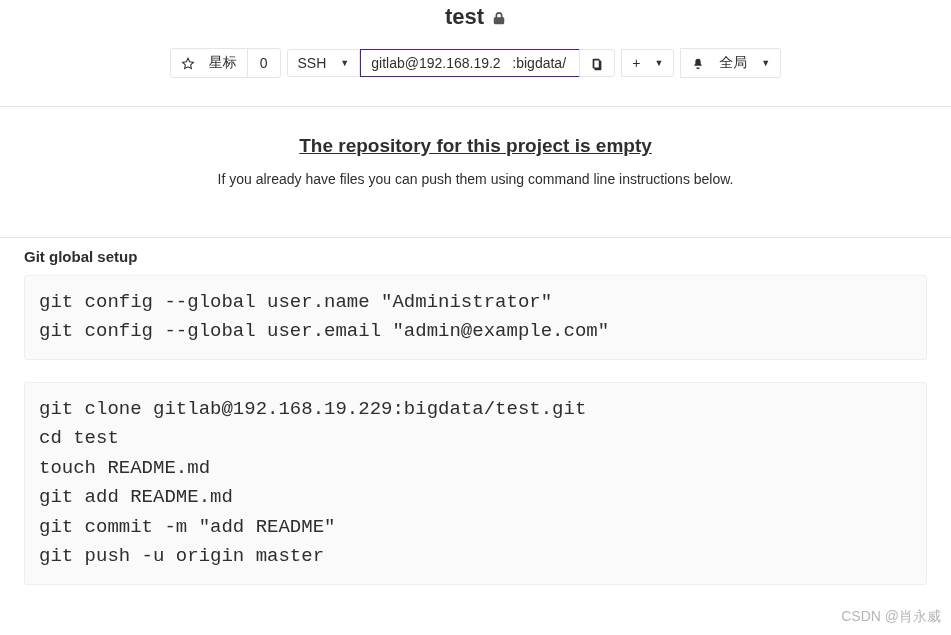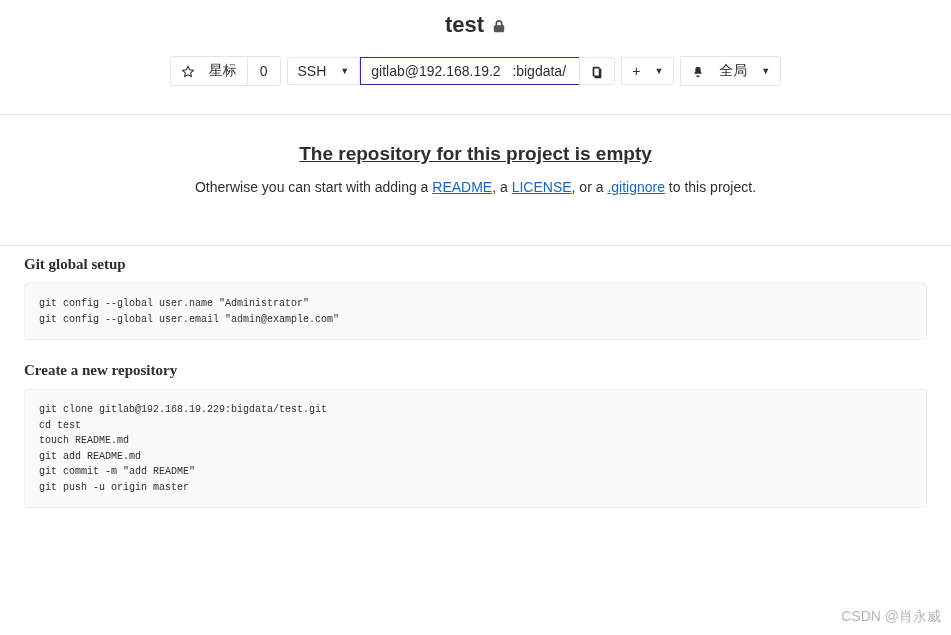--- a/index.html
+++ b/index.html
@@ -1,39 +1,39 @@
 <!DOCTYPE html>
 <html><head>
 <meta charset="utf-8">
 <style>
 * { box-sizing: border-box; margin: 0; padding: 0; }
 body { font-family: -apple-system, BlinkMacSystemFont, "Segoe UI", Helvetica, Arial, sans-serif; background: #fff; color: #2e2e2e; width: 951px; }
-.header { text-align: center; padding: 12px 0 12px; }
+.header { text-align: center; padding: 4px 0 12px; }
 .title-row { display: flex; justify-content: center; align-items: center; gap: 8px; }
 .title { font-size: 22px; font-weight: 600; }
 .lock { font-size: 13px; color: #555; }
 .toolbar { display: flex; justify-content: center; gap: 6px; margin-top: 18px; align-items: center; }
 .btn { border: 1px solid #e5e5e5; background: #fff; color: #2e2e2e; font-size: 14px; padding: 5px 10px; border-radius: 3px; cursor: pointer; display: inline-flex; align-items: center; gap: 14px; justify-content: center; }
 .btn-group { display: inline-flex; }
 .btn-group .btn { border-radius: 0; margin-left: -1px; }
 .btn-group .btn:first-child { border-radius: 3px 0 0 3px; margin-left: 0; }
 .btn-group .btn:last-child { border-radius: 0 3px 3px 0; }
 .count-badge { border: 1px solid #e5e5e5; padding: 5px 12px; font-size: 14px; border-radius: 3px; background: #fff; margin-left: -4px; }
 .url-input { border: 1px solid #4c1d95; padding: 5px 10px; font-size: 14px; width: 220px; font-family: inherit; color: #2e2e2e; background: #fff; }
 .caret { font-size: 9px; color: #333; }
 .icon-sm { width: 14px; height: 14px; display: inline-block; vertical-align: middle; }
 .hr { border: none; border-top: 1px solid #e5e5e5; margin-top: 16px; }
 .empty-state { text-align: center; padding: 28px 20px 24px; }
 .empty-title { font-size: 19px; font-weight: 600; margin-bottom: 14px; text-decoration: underline; }
 .empty-line { font-size: 14px; color: #2e2e2e; margin: 10px 0; }
 a.link { color: #1068bf; text-decoration: underline; }
 .content { padding: 0 24px 30px; }
 .section-title { font-size: 19px; font-weight: 600; margin: 14px 0 18px; }
-.sub-title { font-size: 15px; font-weight: 600; margin: 10px 0; font-family: Liberation Serif, serif; }
-.code-block { background: #fafafa; border: 1px solid #eee; border-radius: 3px; padding: 12px 14px; font-family: "SFMono-Regular", Consolas, "Liberation Mono", Menlo, monospace; font-size: 10px; line-height: 1.55; color: #2e2e2e; white-space: pre; overflow-x: auto; margin-bottom: 22px; }
+.sub-title { font-size: 15px; font-weight: 600; margin: 10px 0; }
+.code-block { background: #fafafa; border: 1px solid #eee; border-radius: 3px; padding: 12px 14px; font-family: "SFMono-Regular", Consolas, "Liberation Mono", Menlo, monospace; font-size: 19px; line-height: 1.55; color: #2e2e2e; white-space: pre; overflow-x: auto; margin-bottom: 22px; }
 .watermark { position: fixed; bottom: 9px; right: 10px; color: rgba(120,120,120,.55); font-size: 14px; font-family: sans-serif; pointer-events: none; }
 </style>
 </head>
 <body>
 
 <div class="header">
   <div class="title-row">
     <span class="title">test</span>
     <span class="lock">
       <svg class="icon-sm" viewBox="0 0 16 16" fill="currentColor">
@@ -88,34 +88,31 @@
         <span class="caret">▼</span>
       </button>
     </span>
   </div>
 </div>
 
 <hr class="hr">
 
 <div class="empty-state">
   <div class="empty-title">The repository for this project is empty</div>
-  <p class="empty-line">
-    <span>Otherwise you can start with adding a </span><a href="#" class="link">README</a><span>, a </span><a href="#" class="link">LICENSE</a><span>, or a </span><a href="#" class="link">.gitignore</a><span> to this project.</span>
-  </p>
+  <p class="empty-line">If you already have files you can push them using command line instructions below.</p>
 </div>
 
 <hr class="hr">
 
 <div class="content">
 
   <h3 class="sub-title">Git global setup</h3>
   <pre class="code-block">git config --global user.name "Administrator"
 git config --global user.email "admin@example.com"</pre>
 
-  <h3 class="sub-title">Create a new repository</h3>
   <pre class="code-block">git clone gitlab@192.168.19.229:bigdata/test.git
 cd test
 touch README.md
 git add README.md
 git commit -m "add README"
 git push -u origin master</pre>
 </div>
 
 <div class="watermark">CSDN @肖永威</div>
 

